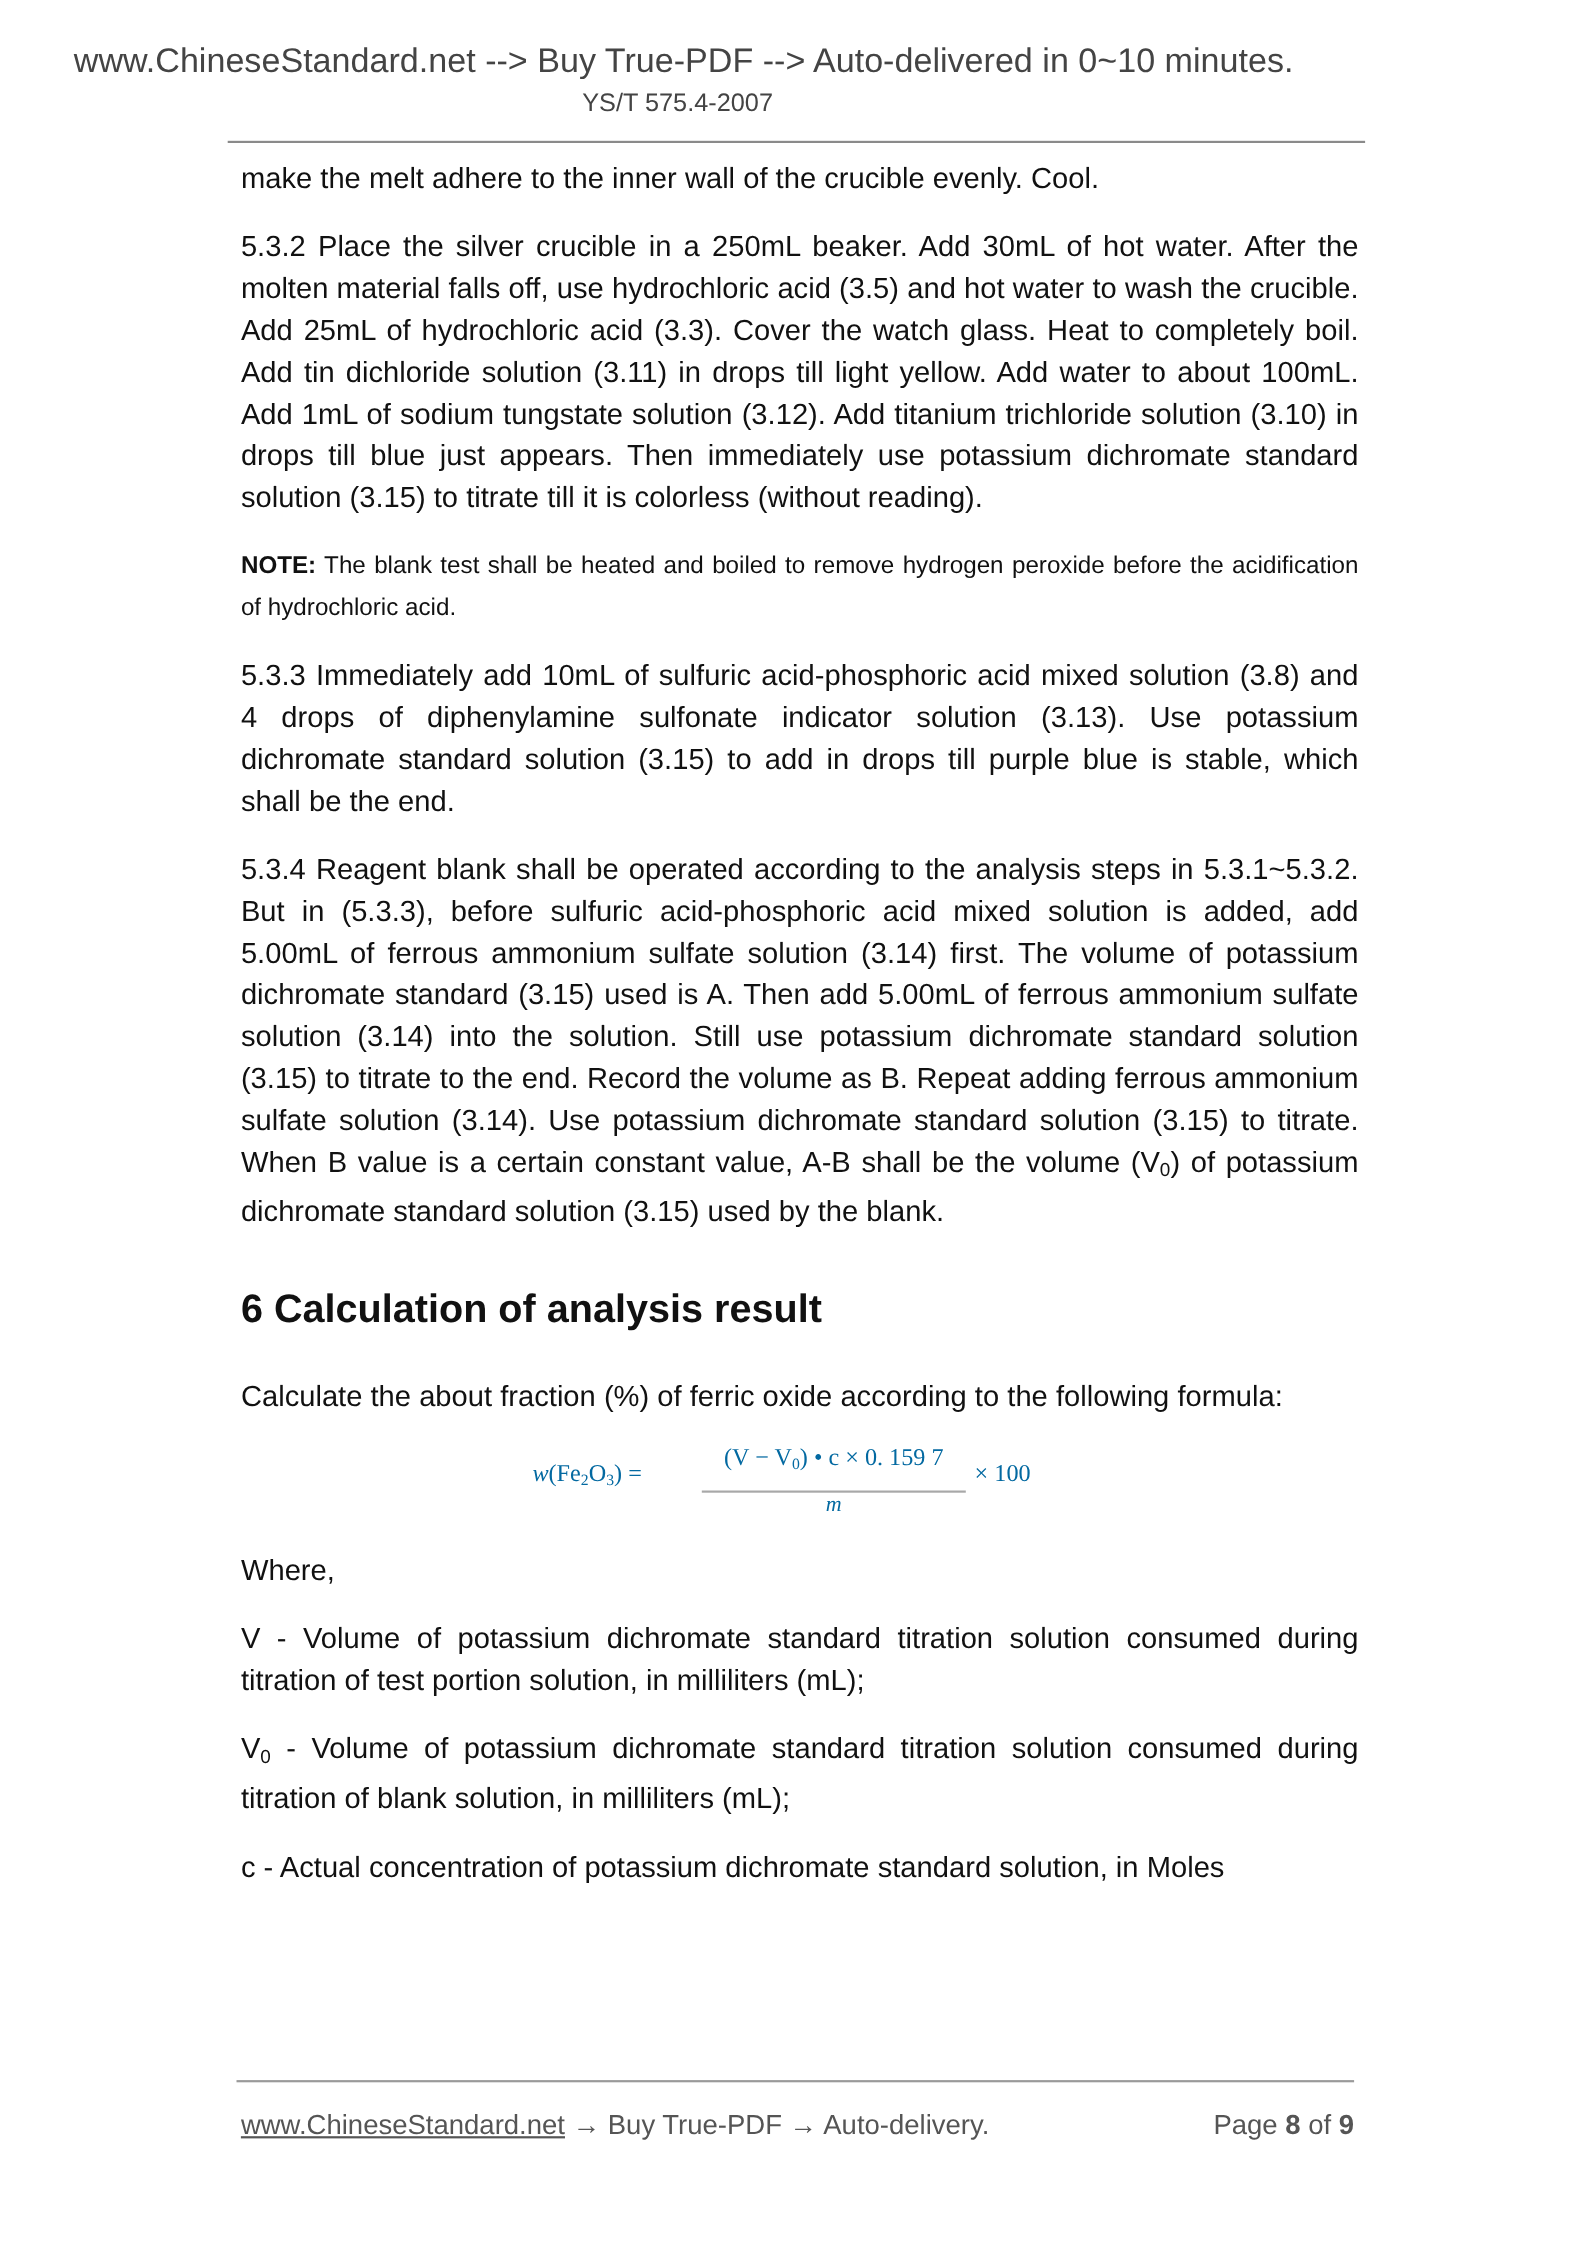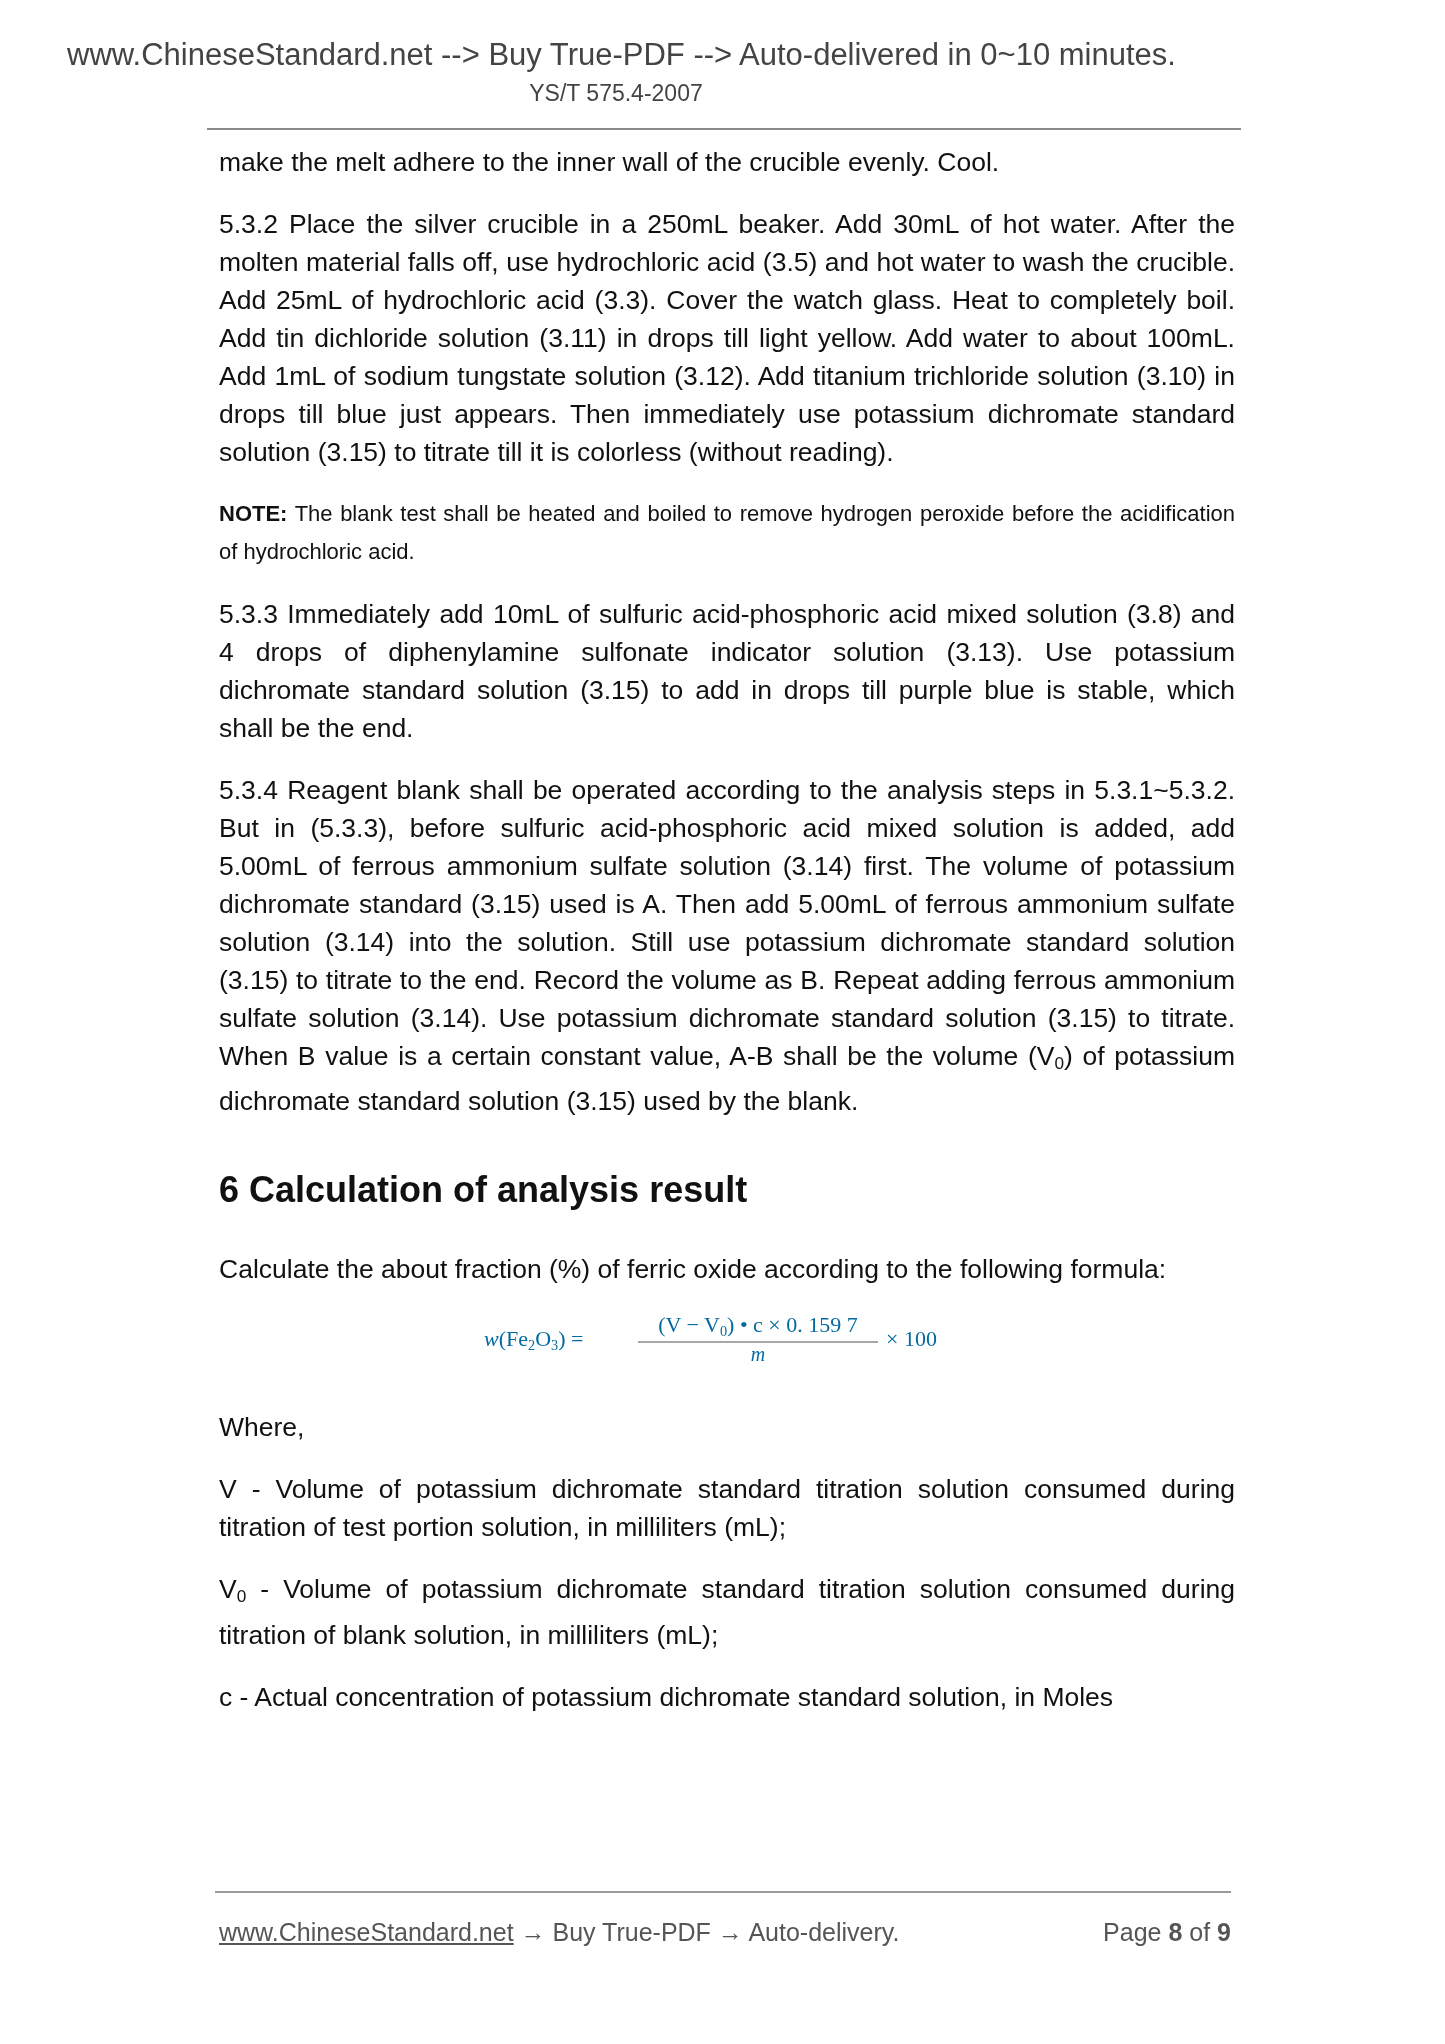--- a/index.html
+++ b/index.html
@@ -32,21 +32,21 @@
   .h1 {
     font-size: 36px; font-weight: bold; margin: 48px 0 38px 0; line-height: 44px;
   }
   sub { font-size: 0.65em; vertical-align: -0.25em; }
   .formula {
     margin: 18px 0 40px 0; height: 56px; position: relative;
     font-family: "Liberation Serif", serif; color: #0369a1; font-size: 22px;
   }
   .formula .lhs { position: absolute; left: 265px; top: 14px; }
   .formula .frac { position: absolute; left: 419px; top: 0; width: 240px; text-align: center; }
-  .formula .num { display: block; border-bottom: 2px solid #a8a8a8; padding-bottom: 1px; }
+  .formula .num { display: block; border-bottom: 2px solid #a8a8a8; padding-bottom: 14px; }
   .formula .den { display: block; font-style: italic; font-size: 20px; }
   .formula .rhs { position: absolute; left: 667px; top: 14px; }
   .formula i { font-style: italic; }
   .ftr-rule {
     position: absolute; left: 215px; width: 1016px; top: 1891px; height: 0;
     border-top: 2px solid #9a9a9a;
   }
   .ftr {
     position: absolute; left: 219px; width: 1012px; top: 1918px;
     font-size: 25px; color: #555; display: flex; justify-content: space-between;

